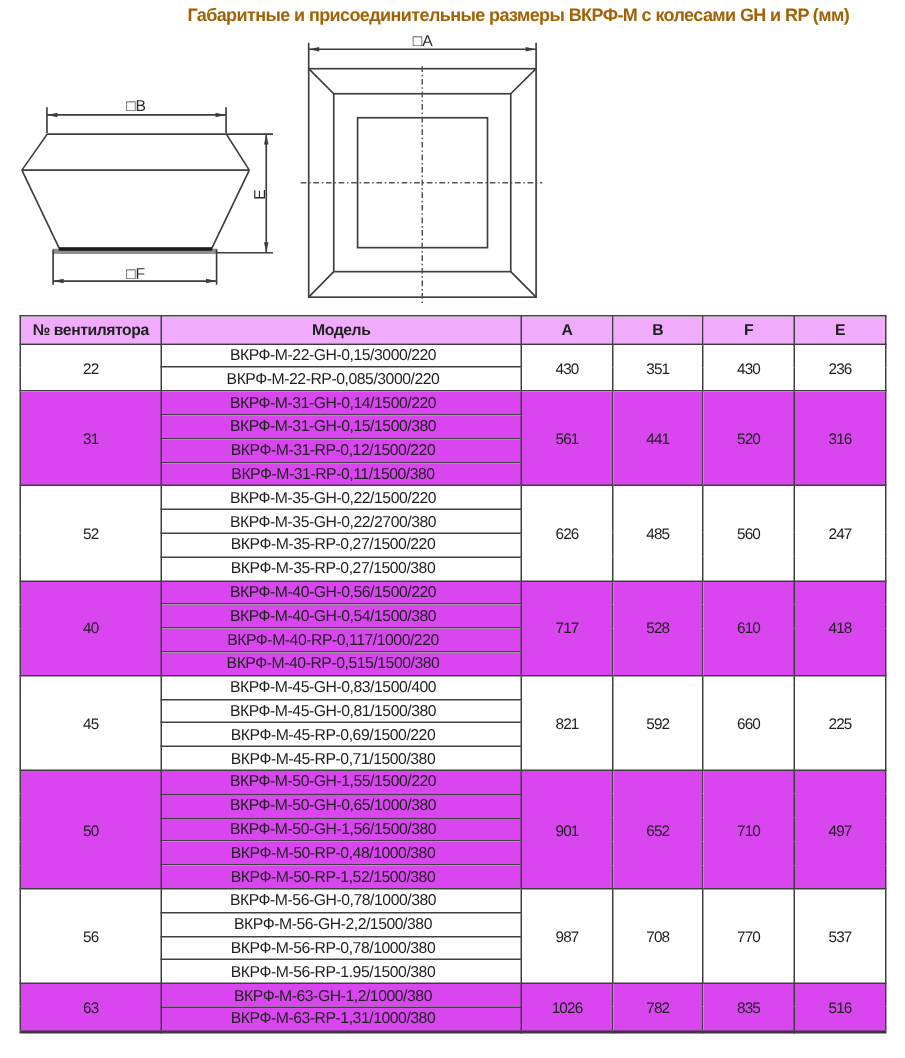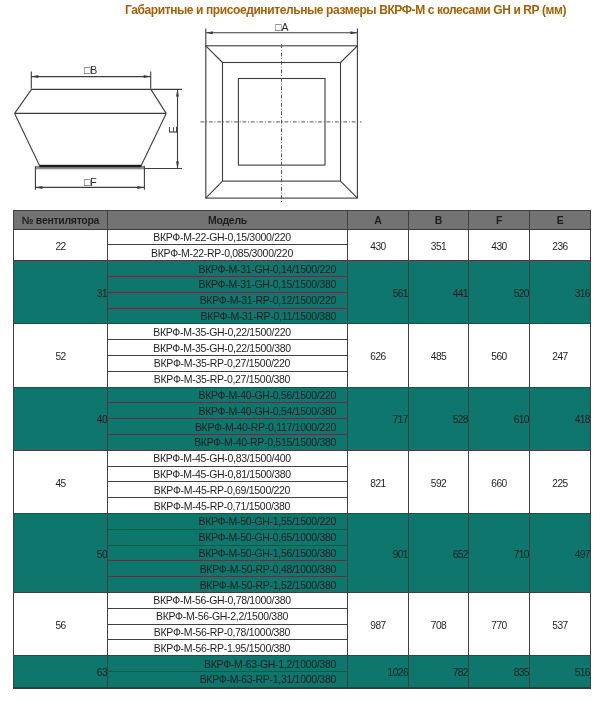--- a/index.html
+++ b/index.html
@@ -5,26 +5,26 @@
   html,body{margin:0;padding:0;background:#ffffff;}
   #page{position:relative;will-change:transform;width:603px;height:705px;background:#ffffff;overflow:hidden;
         font-family:"Liberation Sans", sans-serif;}
   #title{position:absolute;left:0;top:3px;width:603px;text-align:center;
          font-size:12px;font-weight:bold;color:#a16207;letter-spacing:-0.4px;margin-left:44px;}
   #draw{position:absolute;left:0;top:0;}
   table{border-collapse:collapse;table-layout:fixed;position:absolute;left:13px;top:210px;
         width:577px;}
   td{border:1px solid #404040;padding:0;text-align:center;vertical-align:middle;
      font-size:10.5px;color:#1f1f1f;letter-spacing:-0.3px;overflow:hidden;white-space:nowrap;}
-  tr.h td{height:17.6px;background:#737373;font-weight:bold;border-bottom:1.5px solid #3a3a3a;margin-top:48px;}
+  tr.h td{height:17.6px;background:#f0abfc;font-weight:bold;border-bottom:1.5px solid #3a3a3a;margin-top:48px;}
   tr.r td{height:14.8px;}
   td.n{font-size:10.2px;letter-spacing:-0.55px;padding-top:2.5px;margin-top:48px;}
   td.m{padding-right:11px;}
   table{border:1.5px solid #3a3a3a;border-bottom:2px solid #3a3a3a;}
-  .b td{background:#0f766e;text-align:right;}
+  .b td{background:#d946ef;}
   .w td{background:#ffffff;}
 </style>
 </head>
 <body>
 <div id="page">
 
 <div id="title">Габаритные и присоединительные размеры ВКРФ-М с колесами GH и RP (мм)</div>
 
 <svg id="draw" width="603" height="210" viewBox="0 0 603 210">
   <g fill="none" stroke="#3d3d3d" stroke-width="1.1">
@@ -144,21 +144,21 @@
 
 <tr class="r w">
           <td class="n" rowspan="4">52</td>
           <td class="m">ВКРФ-М-35-GH-0,22/1500/220</td>
           <td class="n" rowspan="4">626</td>
           <td class="n" rowspan="4">485</td>
           <td class="n" rowspan="4">560</td>
           <td class="n" rowspan="4">247</td>
         </tr>
 <tr class="r w">
-          <td class="m">ВКРФ-М-35-GH-0,22/1500/380</td>
+          <td class="m">ВКРФ-М-35-GH-0,22/2700/380</td>
         </tr>
 <tr class="r w">
           <td class="m">ВКРФ-М-35-RP-0,27/1500/220</td>
         </tr>
 <tr class="r w">
           <td class="m">ВКРФ-М-35-RP-0,27/1500/380</td>
         </tr>
 
 <tr class="r b">
           <td class="n" rowspan="4">40</td>

